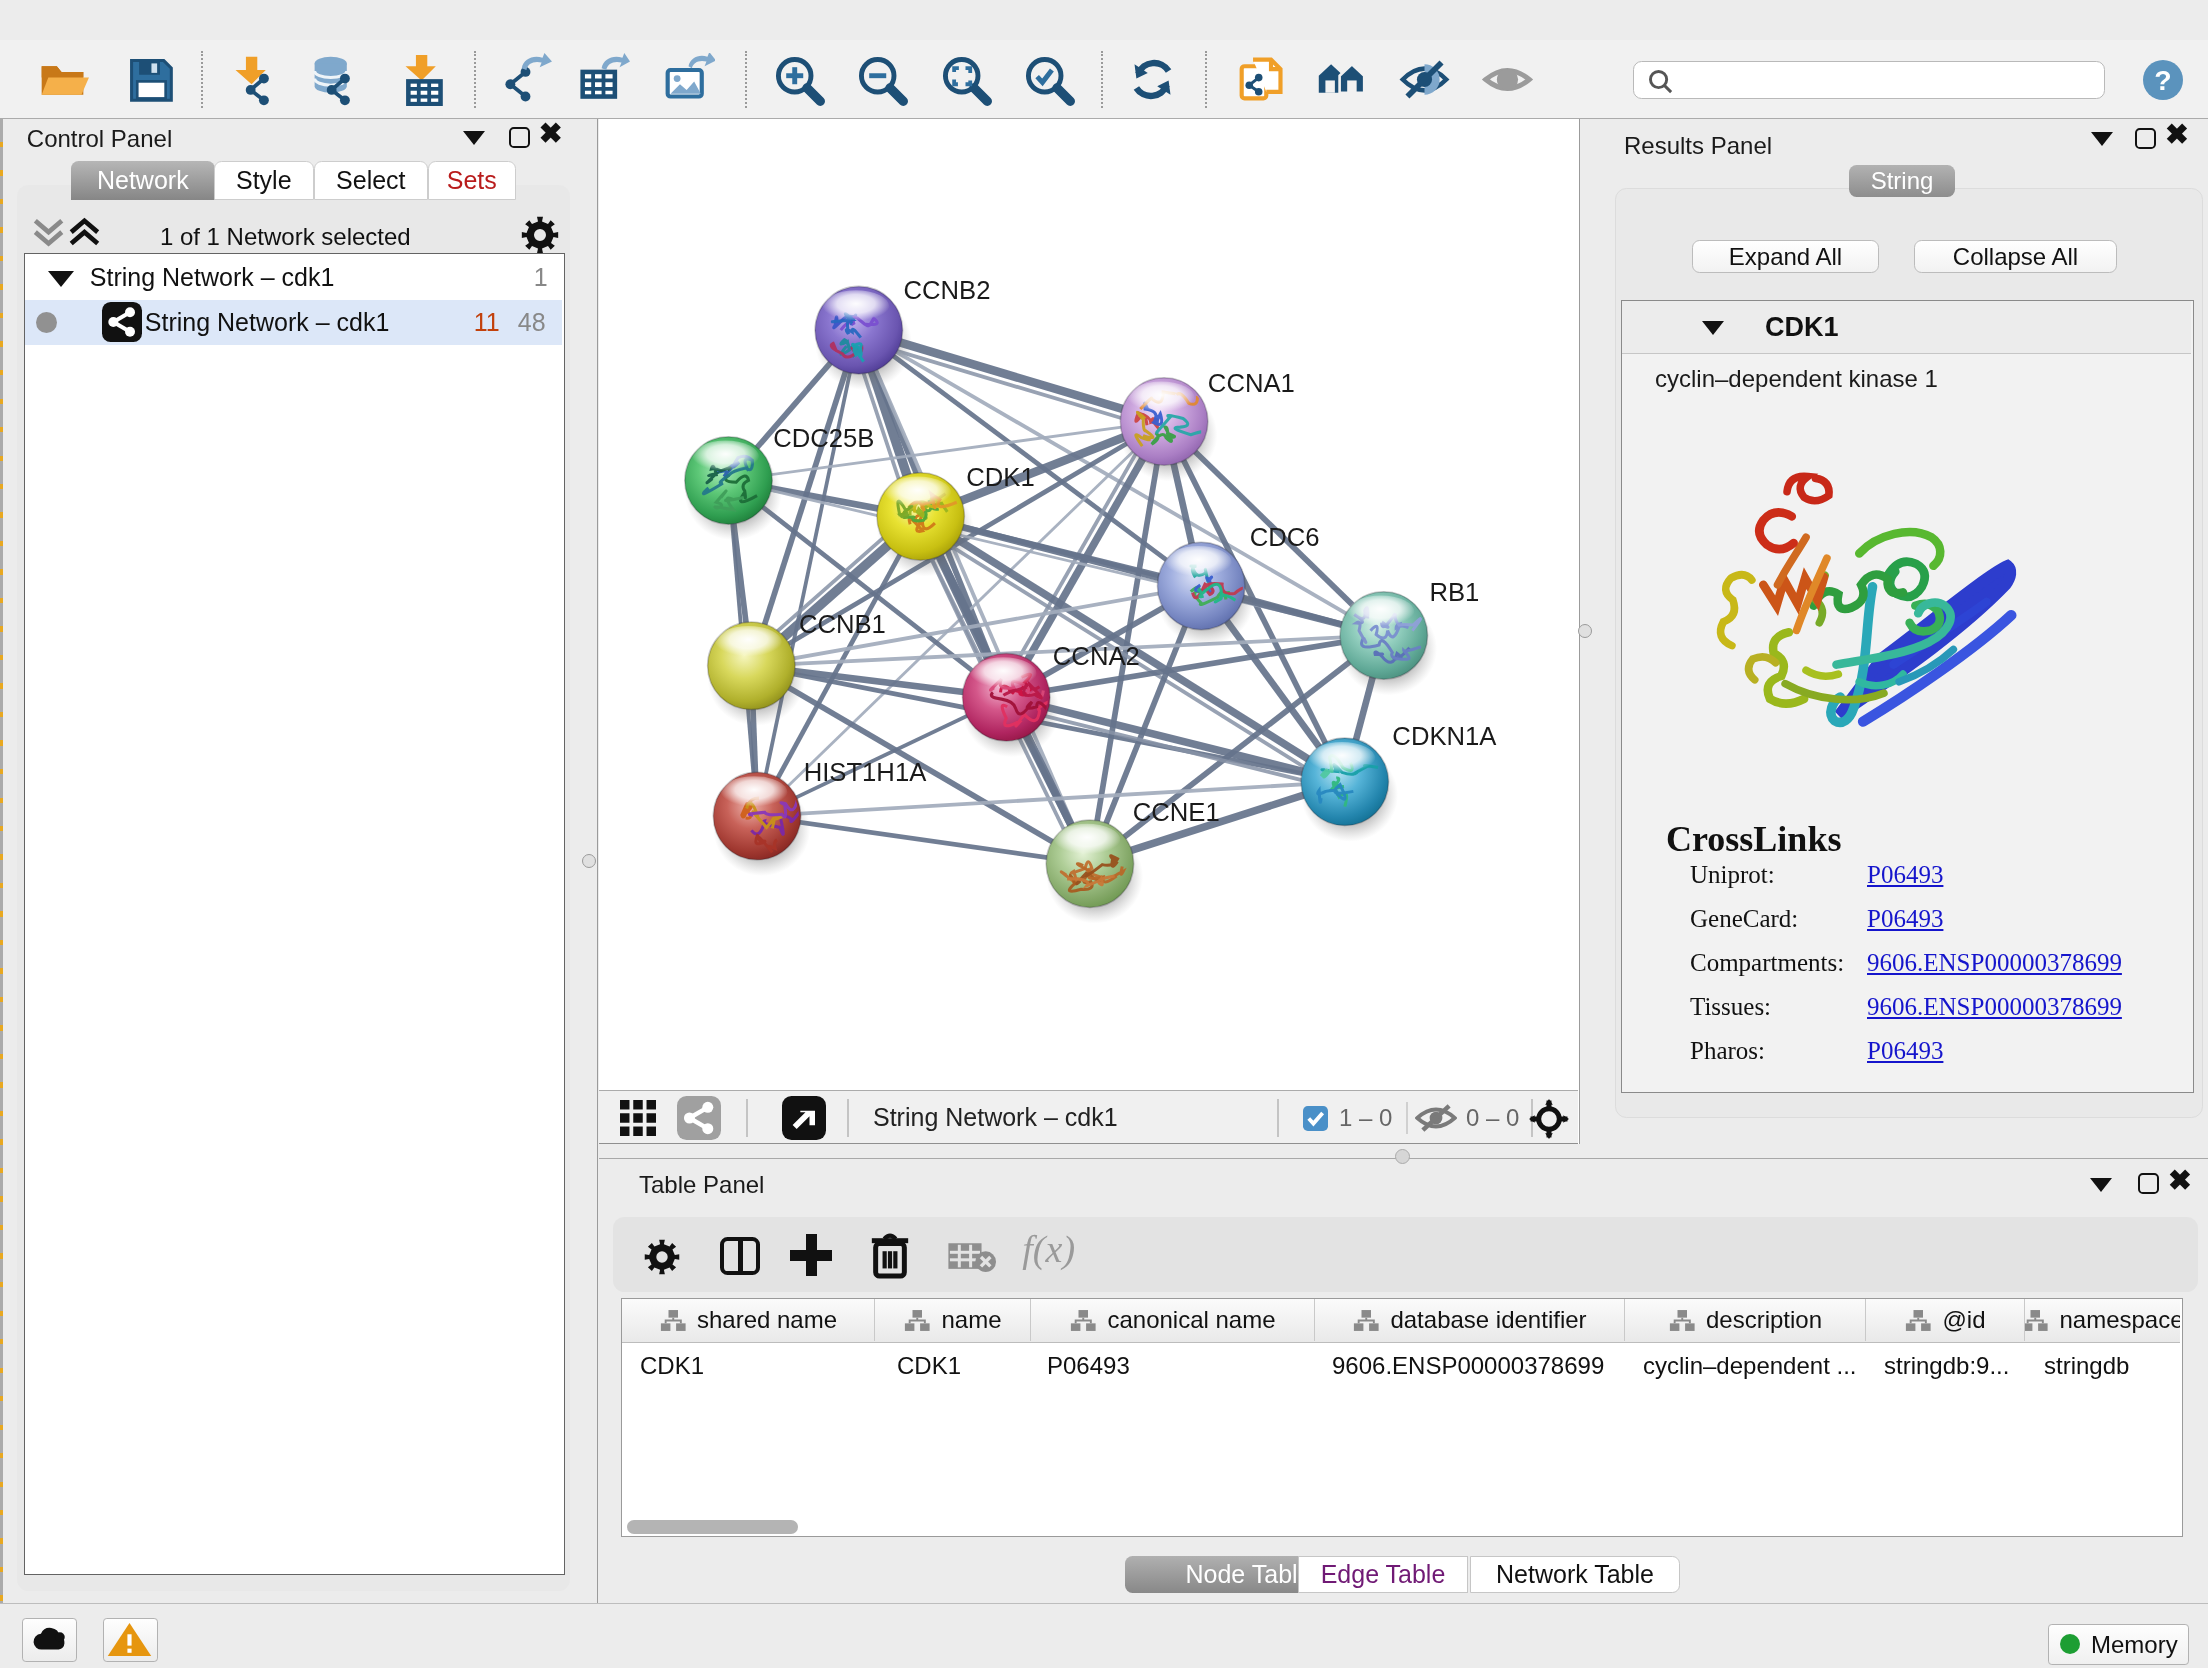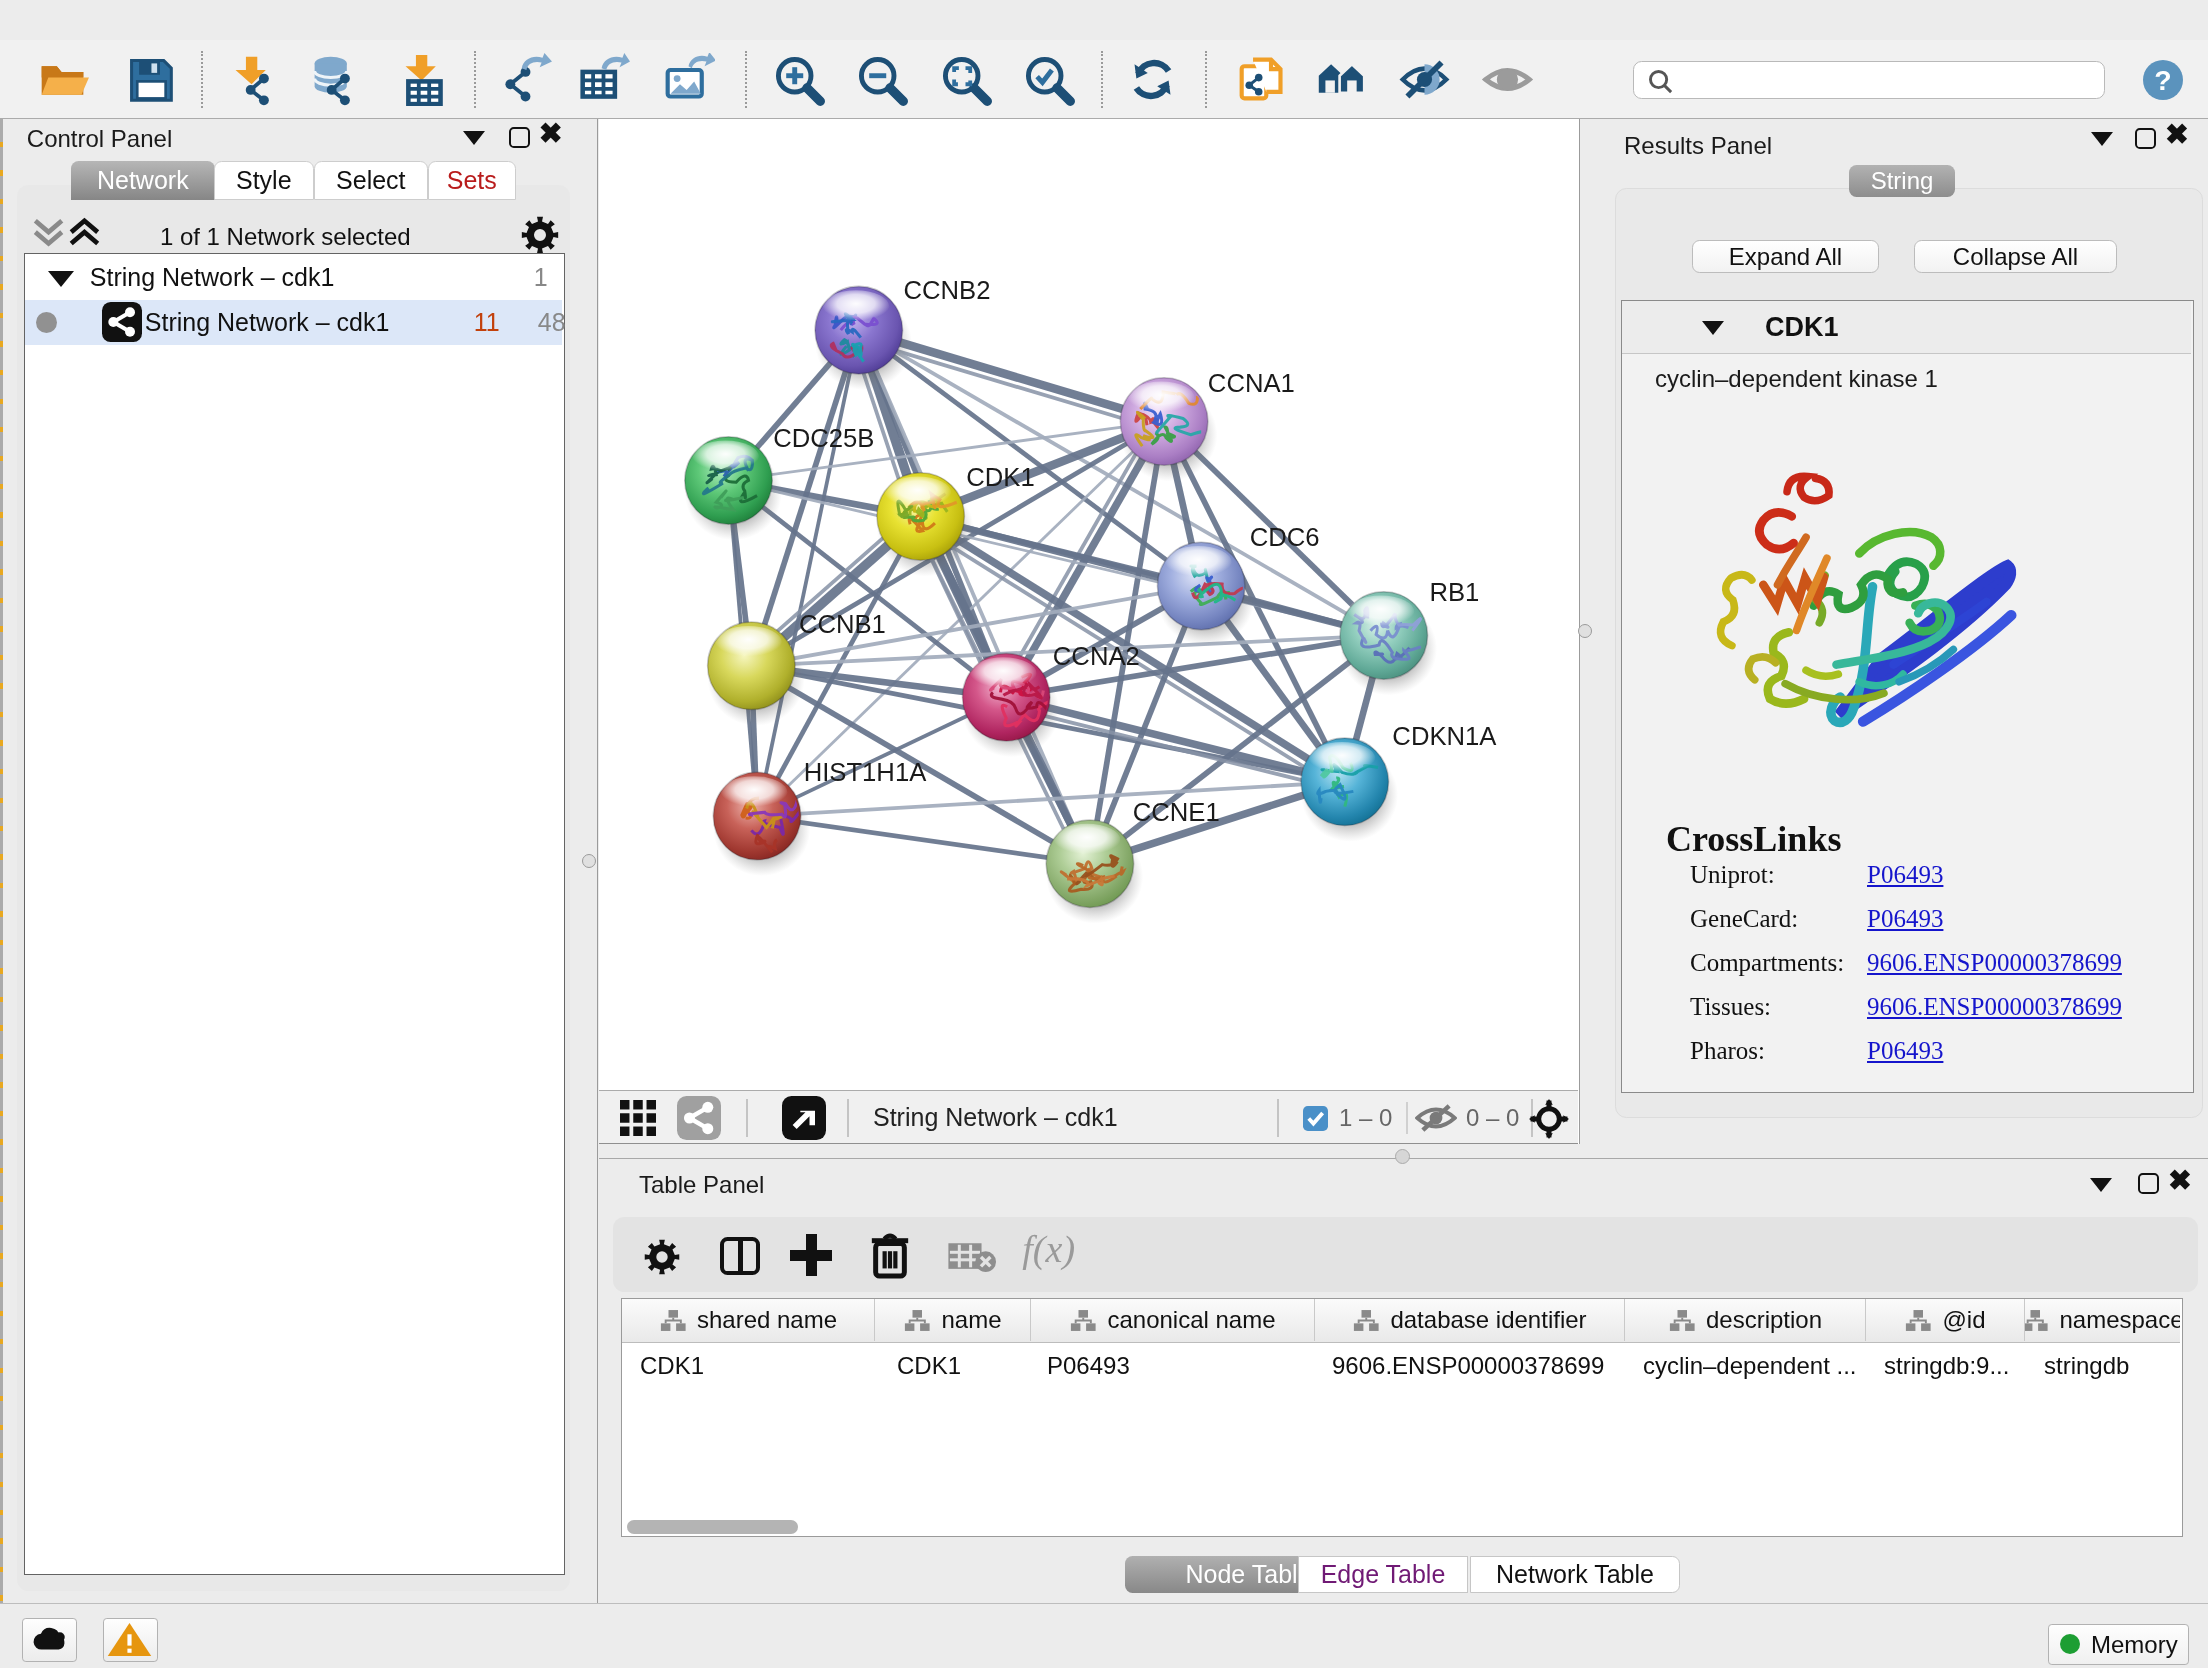--- a/index.html
+++ b/index.html
@@ -226,21 +226,21 @@
                 <circle cx="16.8" cy="17.8" r="3"></circle>
               </g>
               <g stroke="#fff" stroke-width="2.4">
                 <line x1="16.8" y1="6.2" x2="6.8" y2="12"></line>
                 <line x1="6.8" y1="12" x2="16.8" y2="17.8"></line>
               </g>
             </svg>
         </div>
         <div class="abs" style="left:120px;top:7.6px;font-size:25px;color:#111;">String Network – cdk1</div>
         <div class="abs" style="left:449px;top:7.6px;font-size:25px;color:#c2410c;">11</div>
-        <div class="abs" style="left:493px;top:7.6px;font-size:25px;color:#888;margin-left:20px;">48</div>
+        <div class="abs" style="left:493px;top:7.6px;font-size:25px;color:#888;">48</div>
       </div>
     </div>
   </div>
   <div id="netpanel" class="abs">
       <svg class="abs" style="left:0;top:0;" width="979" height="971" viewBox="0 0 1029 1021">
       <defs>
       <radialGradient id="hl" cx="50%" cy="42%" r="52%">
             <stop offset="0%" stop-color="#ffffff" stop-opacity="0.98"></stop>
             <stop offset="55%" stop-color="#ffffff" stop-opacity="0.75"></stop>
             <stop offset="100%" stop-color="#ffffff" stop-opacity="0"></stop>

